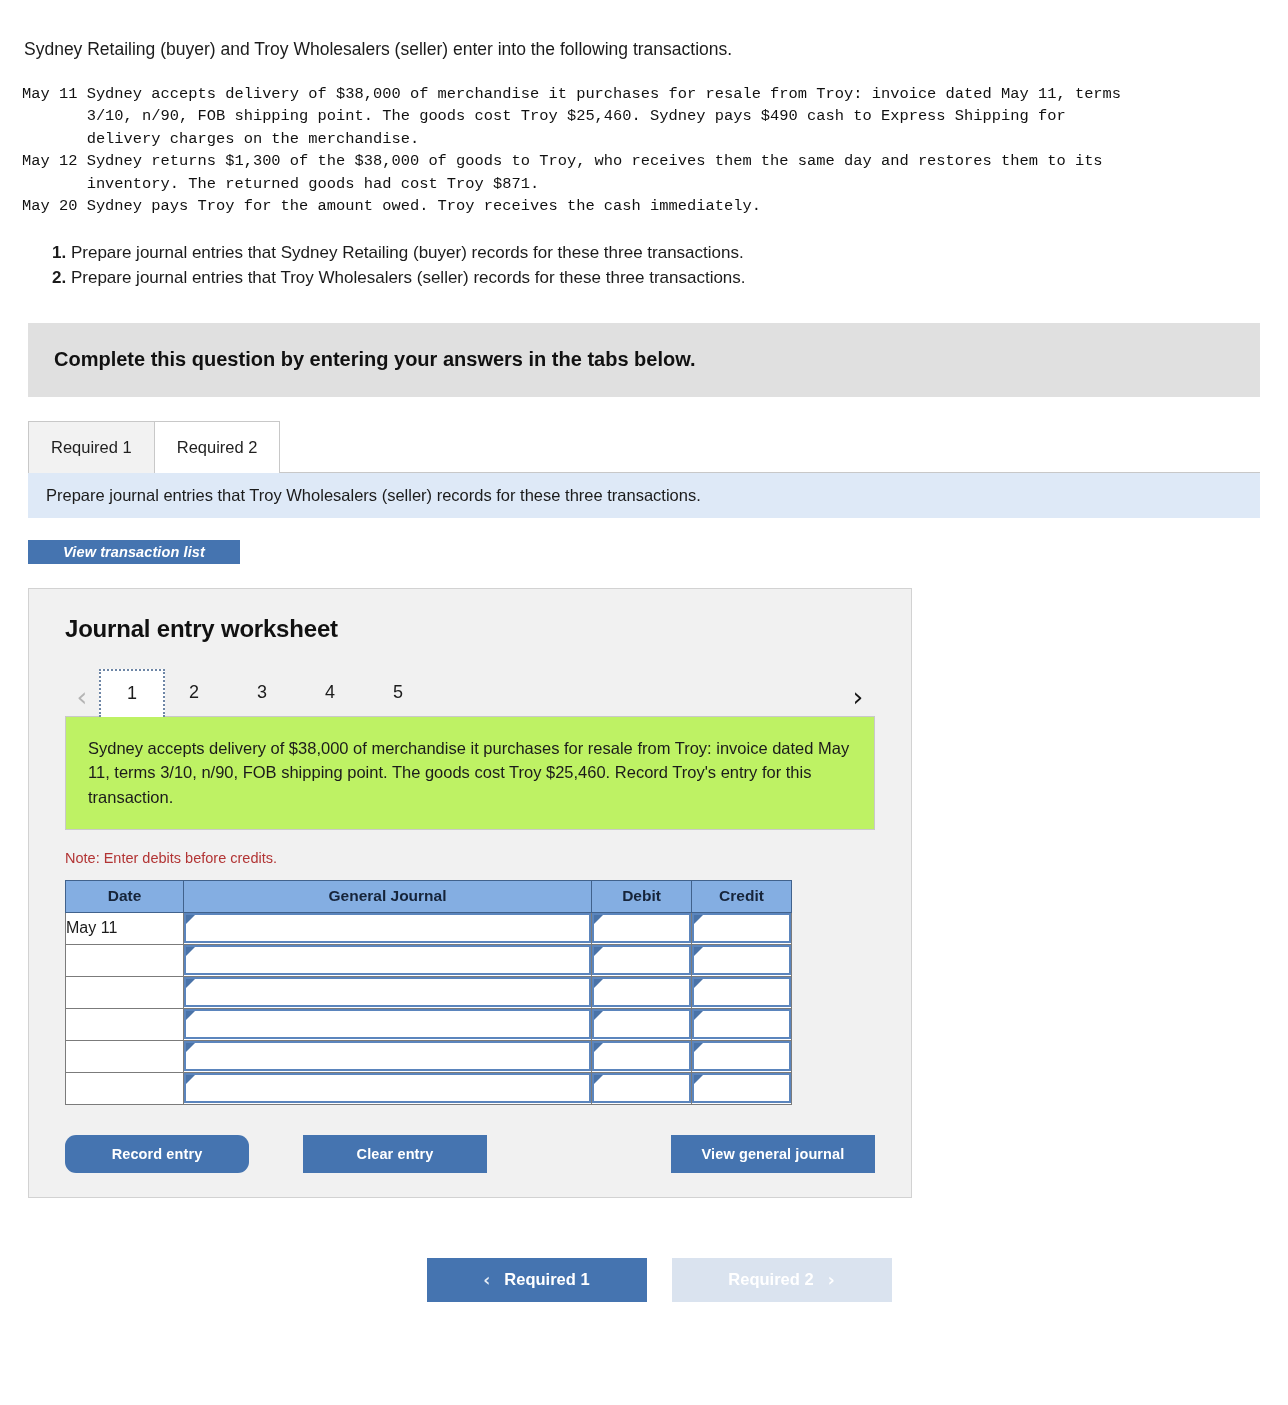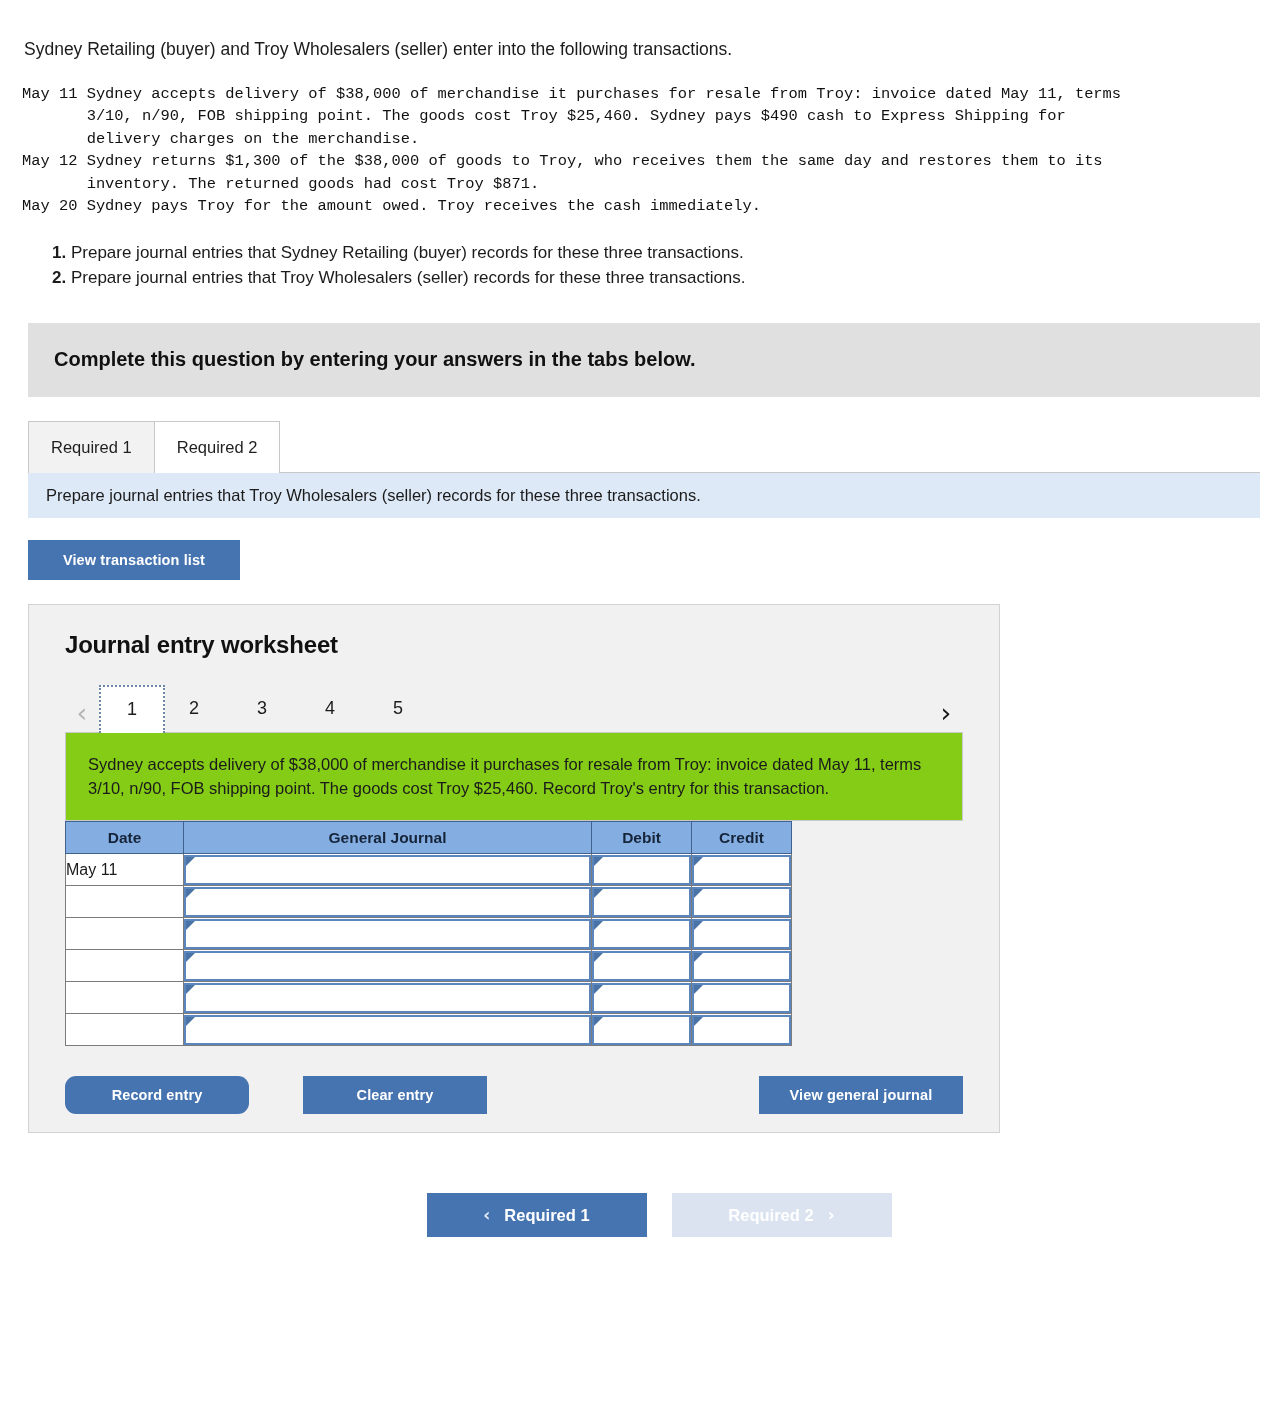--- a/index.html
+++ b/index.html
@@ -117,30 +117,31 @@
     font-family: "Liberation Sans", sans-serif;
     font-weight: bold;
     font-size: 14.5px;
     cursor: pointer;
     letter-spacing: 0.1px;
     padding: 0;
   }
   .view-tx-btn {
     margin: 21px 12px 0 28px;
     width: 212px;
-    height: 40px;
+    height: 24px;
+    font-style: italic;
   }
 
   
   .worksheet {
     margin: 24px 0 0 28px;
-    width: 972px;
+    width: 884px;
     background: #f1f1f1;
     border: 1px solid #d2d2d2;
-    padding: 26px 36px 18px 36px;
+    padding: 26px 36px 24px 36px;
   }
   .ws-title {
     font-size: 24px;
     font-weight: bold;
     color: #111;
     letter-spacing: -0.2px;
     margin: 0 0 26px 0;
   }
 
   
@@ -178,21 +179,21 @@
     width: 66px;
     min-width: 66px;
     position: relative;
     z-index: 4;
     line-height: 44px;
     margin-right: 8px;
   }
 
   
   .scenario {
-    background: #84cc16;
+    background: #bef264;
     border: 1px solid #c9c9c9;
     padding: 19px 22px;
     font-size: 16.5px;
     line-height: 1.5;
     color: #1b1b1b;
     position: relative;
     z-index: 1;
     margin-top: -1px;
   }
 
@@ -357,20 +358,21 @@
       <div class="pg active">1</div>
       <div class="pg">2</div>
       <div class="pg">3</div>
       <div class="pg">4</div>
       <div class="pg">5</div>
       <div class="chev next">›</div>
     </div>
 
     <div class="scenario">Sydney accepts delivery of $38,000 of merchandise it purchases for resale from Troy: invoice dated May 11, terms 3/10, n/90, FOB shipping point. The goods cost Troy $25,460. Record Troy's entry for this transaction.</div>
 
+    <div class="note">Note: Enter debits before credits.</div>
 
     <table class="journal">
       <colgroup>
         <col class="col-date">
           <col class="col-gj">
           <col class="col-debit">
           <col class="col-credit">
       </colgroup>
       <thead>
         <tr>

